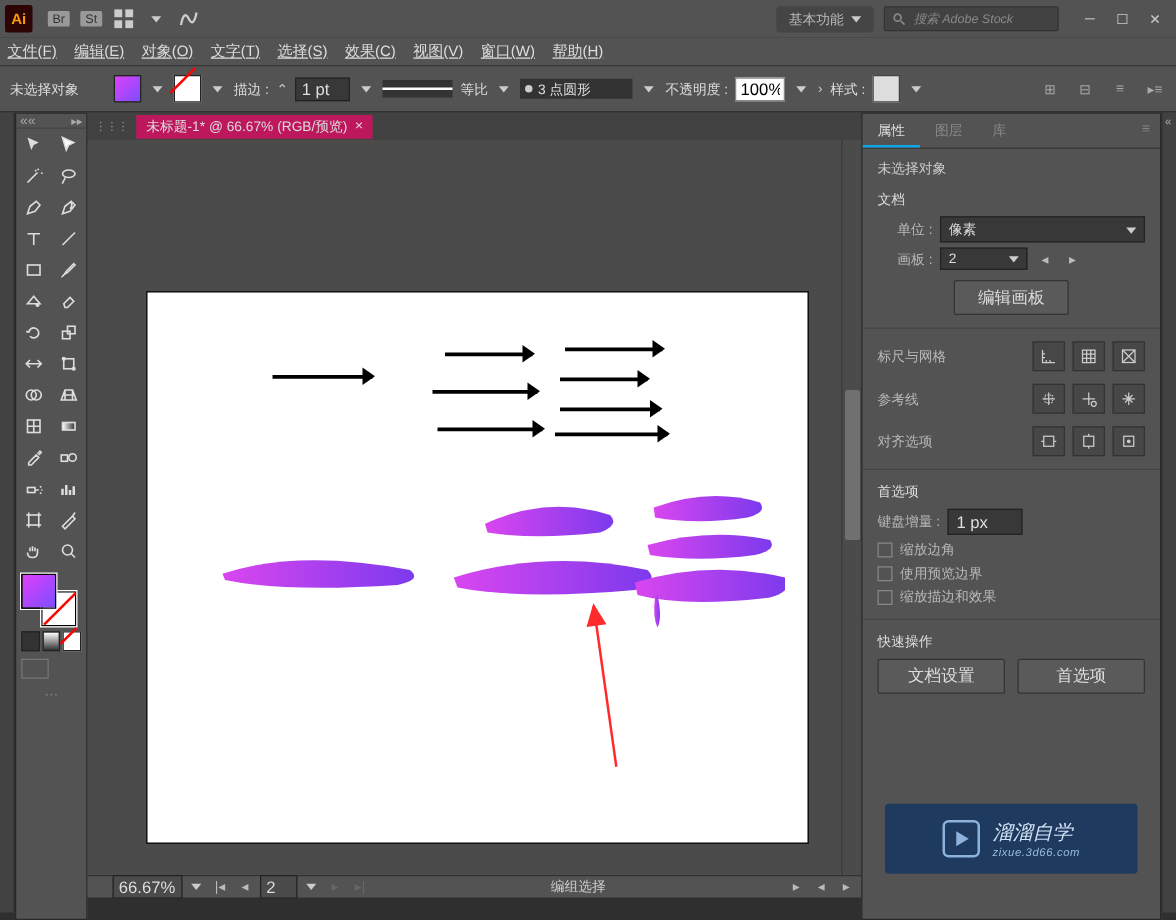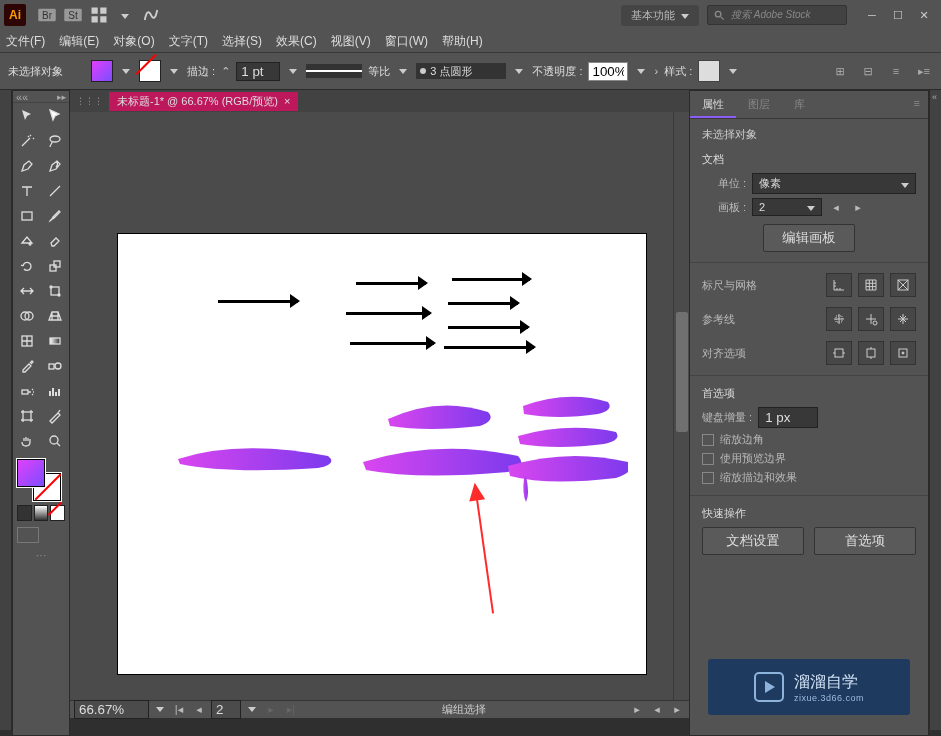--- a/index.html
+++ b/index.html
@@ -6,21 +6,21 @@
 body { background:#2f2f2f; color:#b8b8b8; font-size:11px; width:941px; height:736px; overflow:hidden; position:relative; }
 .titlebar { height:30px; background:#535353; display:flex; align-items:center; padding:0 4px;justify-content:space-between; }
 .ai-logo { width:22px; height:22px; background:#2d0505; color:#ff9a00; font-weight:bold; display:flex; align-items:center; justify-content:center; font-size:12px; margin-right:8px; border-radius:2px; }
 .titlebar .tb-icon { width:20px; height:20px; display:flex; align-items:center; justify-content:center; margin:0 3px; color:#ccc; cursor:pointer; }
 .titlebar .sep { flex:1; }
 .workspace-sw { background:#454545; padding:3px 10px; border-radius:3px; display:flex; align-items:center; gap:6px; cursor:pointer; }
 .search-box { margin-left:8px; background:#424242; border:1px solid #333; padding:2px 6px; border-radius:2px; color:#888; display:flex; align-items:center; gap:6px; width:140px;font-style:italic; }
 .win-btns { display:flex; margin-left:12px; }
 .win-btns div { width:26px; height:22px; display:flex; align-items:center; justify-content:center; cursor:pointer; color:#ccc; }
 .menu-bar { height:22px; background:#535353; display:flex; align-items:center; padding:0 6px; color:#ddd; font-size:12px; }
-.menu-bar span { margin-right:14px; cursor:pointer; }
+.menu-bar span { margin-right:14px; cursor:pointer;text-decoration:underline; }
 .control-bar { height:38px; background:#535353; border-top:1px solid #383838; border-bottom:1px solid #2a2a2a; display:flex; align-items:center; padding:0 8px; gap:6px; font-size:11px; color:#ddd; }
 .swatch { width:22px; height:22px; border:1px solid #222; }
 .grad-swatch { background:linear-gradient(135deg,#e040fb,#7c4dff); }
 .none-swatch { background:#fff; position:relative; }
 .none-swatch::after { content:""; position:absolute; left:0; top:50%; width:140%; height:2px; background:red; transform:rotate(-45deg) translate(-15%,-50%); transform-origin:left; }
 .dd { width:14px; height:14px; display:inline-flex; align-items:center; justify-content:center; cursor:pointer; color:#ccc; }
 .num-input { background:#383838; border:1px solid #222; color:#ddd; padding:1px 4px; width:44px; }
 .stroke-preview { width:56px; height:14px; background:#333; display:flex; align-items:center; }
 .stroke-preview div { height:2px; background:#fff; width:100%; }
 .brush-preview { width:90px; height:16px; background:#333; color:#ddd; display:flex; align-items:center; padding:0 4px; gap:4px; }
@@ -56,33 +56,33 @@
 .stroke-line { position:absolute; height:3px; background:#000; }
 .stroke-line::after { content:""; position:absolute; right:-2px; top:-6px; width:0; height:0; border-left:10px solid #000; border-top:7px solid transparent; border-bottom:7px solid transparent; }
 .brush { position:absolute; }
 .red-arrow { position:absolute; width:2px; background:linear-gradient(#ff2a2a,#ff2a2a); }
 .red-arrow::before { content:""; position:absolute; top:-2px; left:-7px; width:0; height:0; border-bottom:18px solid #ff2a2a; border-left:8px solid transparent; border-right:8px solid transparent; }
 .status-bar { height:18px; background:#535353; border-top:1px solid #333; display:flex; align-items:center; padding:0 4px; gap:4px; font-size:11px; color:#ccc; }
 .nav-btn { width:16px; height:14px; display:flex; align-items:center; justify-content:center; cursor:pointer; color:#bbb; }
 .props { position:absolute; right:12px; top:90px; width:240px; bottom:0; background:#535353; border:1px solid #2a2a2a; display:flex; flex-direction:column; overflow:hidden; }
 .prop-tabs { height:28px; display:flex; border-bottom:1px solid #383838; }
 .prop-tabs span { padding:6px 12px; cursor:pointer; color:#888; }
-.prop-tabs span.active { color:#ddd; border-bottom:2px solid #8b5cf6; }
+.prop-tabs span.active { color:#ddd; border-bottom:2px solid #0ea5e9; }
 .prop-body { flex:1; overflow-y:auto; padding:8px 12px; font-size:11px; }
 .sec-title { color:#ddd; margin:10px 0 6px; }
 .row { display:flex; align-items:center; margin:4px 0; gap:6px; }
 .row .lbl { color:#bbb; width:44px; text-align:right; }
 .select { flex:1; background:#383838; border:1px solid #222; padding:2px 6px; color:#ddd; display:flex; align-items:center; justify-content:space-between; cursor:pointer; }
 .num { width:60px; background:#383838; border:1px solid #222; padding:2px 6px; color:#ddd; }
 .pager { width:16px; height:16px; display:flex; align-items:center; justify-content:center; cursor:pointer; color:#bbb; }
 .btn { background:#5a5a5a; border:1px solid #333; padding:4px 18px; color:#ddd; cursor:pointer; border-radius:2px; }
 .icon-btn { width:26px; height:24px; background:#474747; border:1px solid #333; display:flex; align-items:center; justify-content:center; cursor:pointer; color:#ccc; }
 .divider { height:1px; background:#444; margin:10px -12px; }
 .cb { width:12px; height:12px; border:1px solid #888; display:inline-block; }
-.watermark { position:absolute; bottom:20px; left:18px; right:18px; height:56px; background:#1f3a5f; border-radius:3px; display:flex; align-items:center; justify-content:center; gap:10px; }
+.watermark { position:absolute; bottom:36px; left:18px; right:18px; height:56px; background:#1f3a5f; border-radius:3px; display:flex; align-items:center; justify-content:center; gap:10px;font-style:italic; }
 .wm-logo { width:30px; height:30px; border:2px solid #8db3dd; border-radius:5px; display:flex; align-items:center; justify-content:center; }
 .wm-logo div { width:0; height:0; border-left:10px solid #8db3dd; border-top:6px solid transparent; border-bottom:6px solid transparent; margin-left:3px; }
 .wm-txt { color:#cfe0f3; font-size:16px; display:flex; flex-direction:column; align-items:flex-start; }
 .wm-txt small { font-size:9px; color:#9bbcdc; letter-spacing:.5px; }
 .chev::after{content:"";display:inline-block;width:0;height:0;border-left:4px solid transparent;border-right:4px solid transparent;border-top:5px solid #ccc;}
 </style>
 </head>
 <body>
 
 <div class="titlebar">
@@ -405,21 +405,21 @@
         <path d="M358 92 Q362 110 358 118 Q354 110 356 94 Z" fill="url(#bp)"></path>
       </svg>
 
       <div class="red-arrow" style="left:365px;top:250px;height:130px;transform:rotate(-8deg)"></div>
     </div>
     <div class="scroll-v">
         <div class="thumb"></div>
       </div>
   </div>
   <div class="status-bar">
-    <input class="num-input" style="width: 75px; background: rgb(75, 75, 75);" value="66.67%">
+    <input class="num-input" style="width: 56px; background: rgb(75, 75, 75); margin-left: 16px;" value="66.67%">
     <span class="dd chev"></span>
     <span class="nav-btn">|◂</span>
     <span class="nav-btn">◂</span>
     <input class="num-input" style="width: 30px; background: rgb(75, 75, 75);" value="2">
     <span class="dd chev"></span>
     <span class="nav-btn" style="color:#666">▸</span>
     <span class="nav-btn" style="color:#666">▸|</span>
     <div style="flex:1;text-align:center">编组选择</div>
     <span class="nav-btn">▸</span>
     <span class="nav-btn">◂</span>

